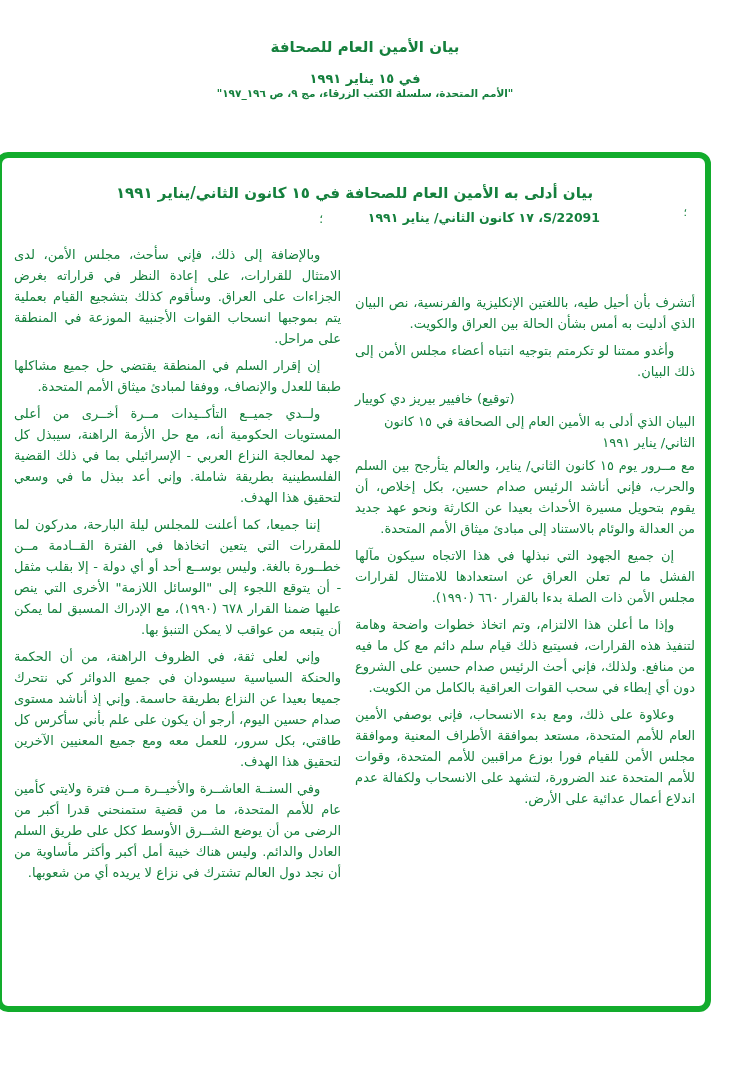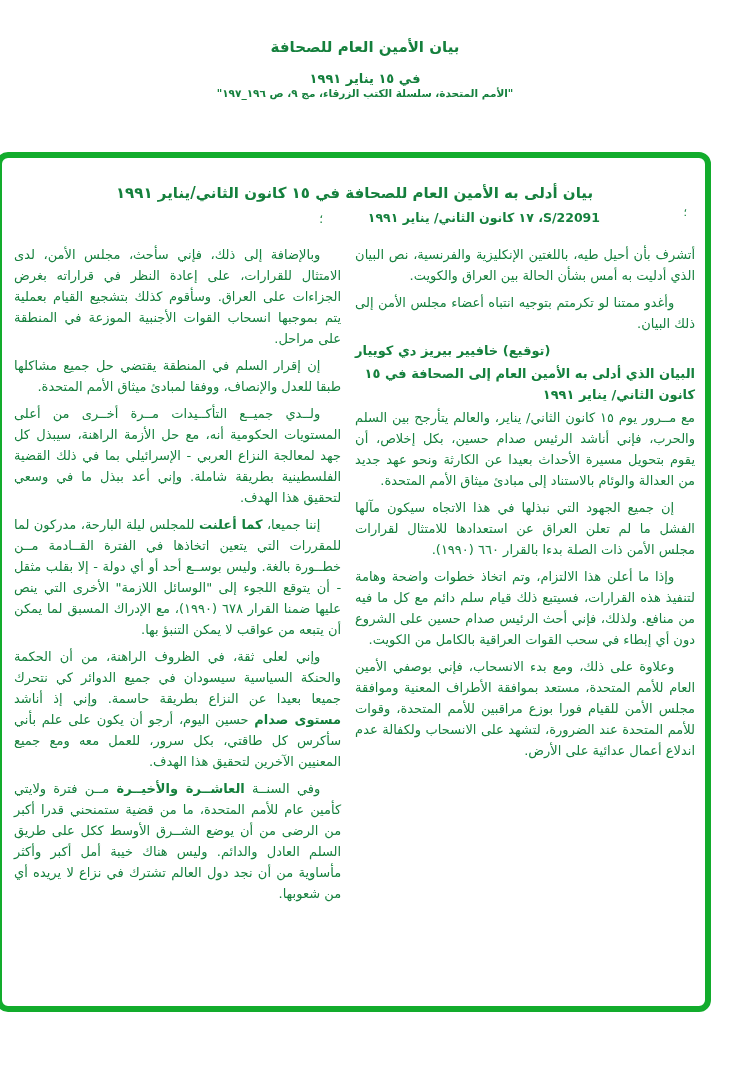--- a/index.html
+++ b/index.html
@@ -20,28 +20,28 @@
     box-sizing:border-box;padding:26px 10px 0 12px;
   }
   .box-title{text-align:center;font-weight:bold;font-size:15px;margin-bottom:8px;}
   .doc-line{position:relative;height:24px;font-size:12.5px;font-weight:bold;}
   .doc-ref{position:absolute;right:95px;top:0;white-space:nowrap;}
   .stray{position:absolute;right:372px;top:2px;font-size:12px;font-weight:normal;}
   .edge-mark{position:absolute;right:8px;top:-4px;font-size:11px;font-weight:normal;}
   
   .columns{display:flex;gap:14px;margin-top:10px;align-items:flex-start;}
   .col{font-size:13px;line-height:21px;text-align:justify;}
-  .col-right{width:346px;}
+  .col-right{width:346px;margin-top:48px;}
   .col-left{width:333px;}
   .para{margin:0 0 6px 0;}
   .para.indent{text-indent:1.6em;}
   .para.heading{font-weight:bold;text-indent:0;text-align:right;margin-bottom:2px;}
   .para.annex-label{margin-top:16px;}
   .para.sig{font-weight:bold;text-align:left;text-indent:0;margin:5px 0 2px 0;}
-  .b{font-weight:bold;}
+  .b{font-weight:normal;}
 </style>
 </head>
 <body>
 
 <div class="page" style="color: #15803d; background: rgb(255, 255, 255); padding-left: 20px;">
 
   <div class="doc-header">
     <div class="hdr-l1">بيان الأمين العام للصحافة</div>
     <div class="hdr-l2">في ١٥ يناير ١٩٩١</div>
     <div class="hdr-l3">"الأمم المتحدة، سلسلة الكتب الزرقاء، مج ٩، ص ١٩٦_١٩٧"</div>

